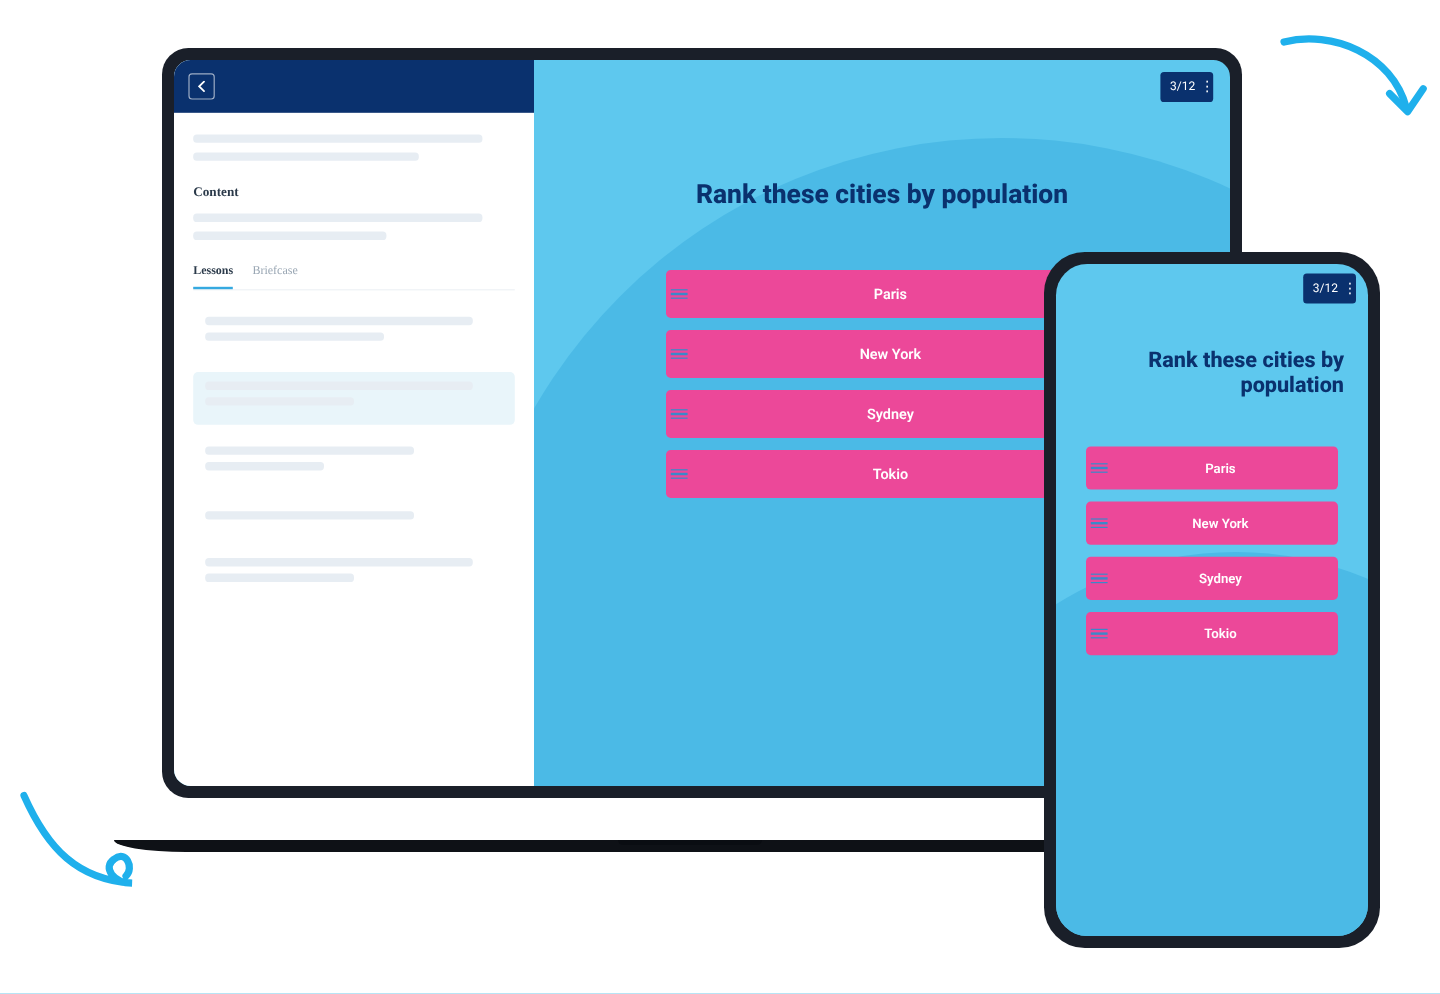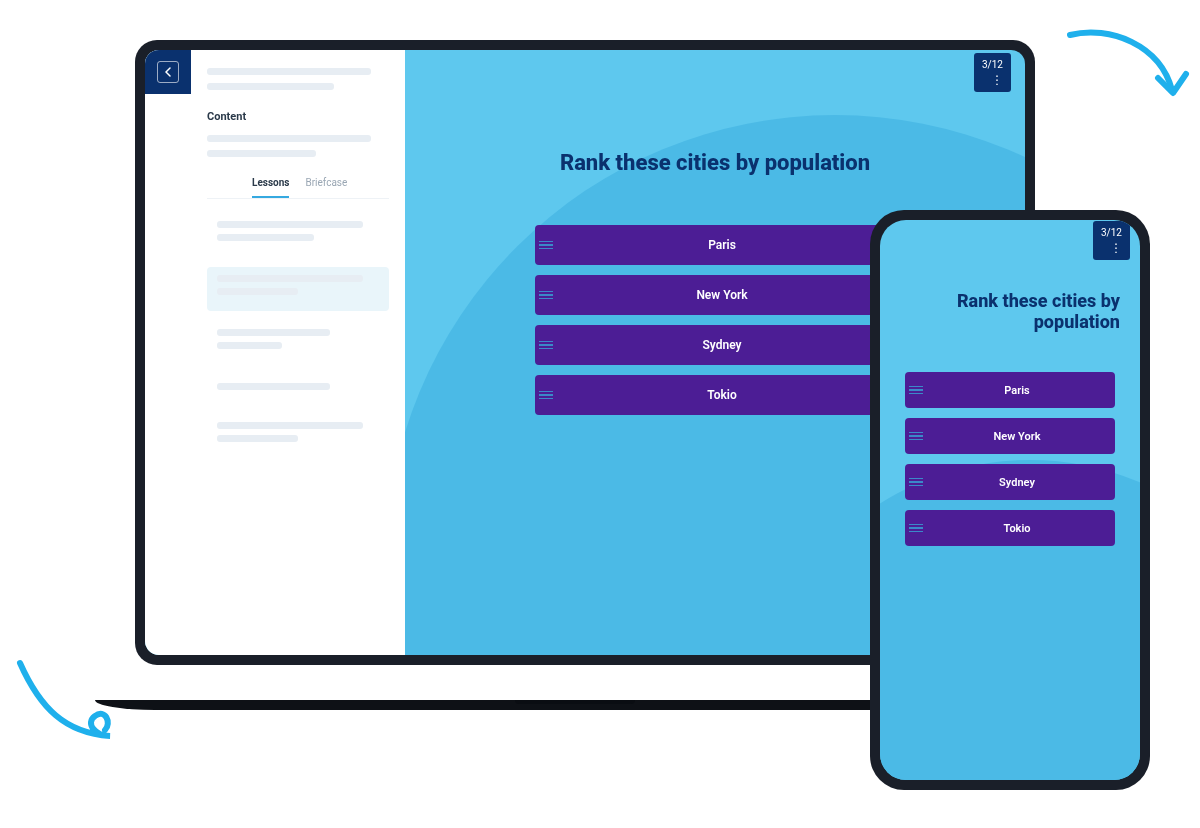--- a/index.html
+++ b/index.html
@@ -70,24 +70,26 @@
       transform: translateX(-50%);
       top: 0;
       width: 120px;
       height: 4px;
       background: #0a0d12;
       border-radius: 0 0 6px 6px;
     }
 
     
     .sidebar {
-      width: 260px;
+      width: 300px;
       background: #ffffff;
       display: flex;
+      flex-direction: column;
       flex-shrink: 0;
+      font-family: Liberation Serif, serif;
     }
     .sidebar-header {
       height: 44px;
       background: #0a316e;
       display: flex;
       align-items: center;
       padding: 0 12px;
     }
     .back-btn {
       width: 22px;
@@ -132,21 +134,20 @@
     .tab {
       font-size: 10px;
       color: #9aa7b4;
       padding-bottom: 8px;
       cursor: pointer;
     }
     .tab.active {
       color: #2b3a4a;
       font-weight: 700;
       border-bottom: 2px solid #35a9e0;
-      margin-left: 45px;
     }
     .lesson-item {
       padding: 8px 10px;
       border-radius: 4px;
       margin-bottom: 10px;
     }
     .lesson-item.highlighted {
       background: #e9f5fa;
     }
     .lesson-item .skel:first-child { margin-bottom: 6px; }
@@ -174,41 +175,40 @@
     .progress-chip {
       background: #0a316e;
       color: #fff;
       font-size: 10px;
       padding: 6px 8px;
       border-radius: 3px;
       display: flex;
       align-items: center;
       gap: 4px;
       cursor: pointer;
-      flex-direction: column;
     }
     .vdots { display: inline-block; width: 3px; }
     .vdots::before { content: "⋮"; font-size: 12px; line-height: 1; }
 
     .quiz-title {
       margin-top: 100px;
       font-size: 22px;
       font-weight: 800;
       color: #0a316e;
       text-align: right;
     }
     .rank-list {
       margin-top: 50px;
       width: 360px;
       display: flex;
       flex-direction: column;
       gap: 10px;
     }
     .rank-item {
-      background: #4c1d95;
+      background: #ec4899;
       color: #fff;
       height: 40px;
       border-radius: 4px;
       display: flex;
       align-items: center;
       padding: 0 4px;
       cursor: grab;
     }
     .drag-icon {
       width: 14px;

